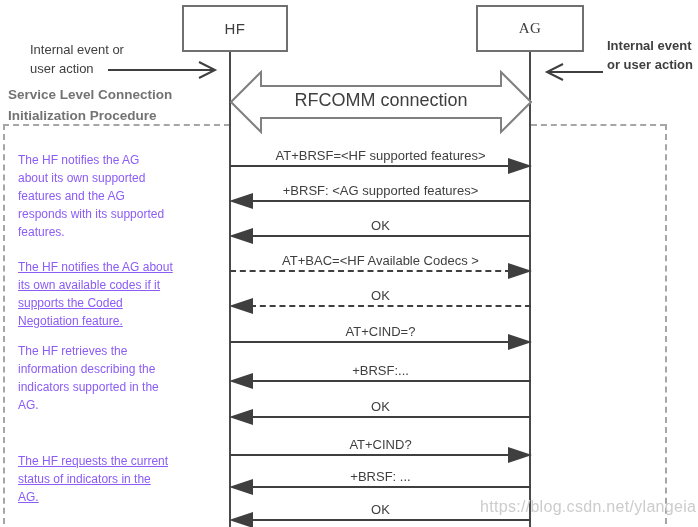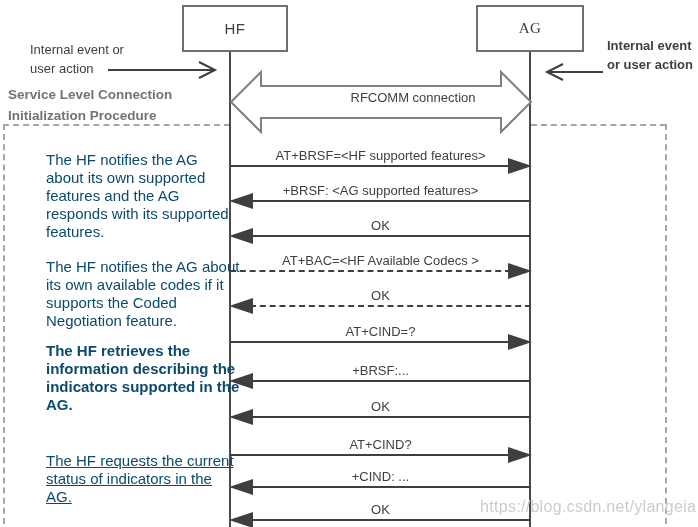--- a/index.html
+++ b/index.html
@@ -39,21 +39,21 @@
     line-height:21px; white-space:pre; color:#737373;
   }
   .trigger-arrow { position:absolute; z-index:3; }
   #hf-trigger-arrow { left:105px; top:60px; }
   #ag-trigger-arrow { left:543px; top:62px; }
 
   
   #rfcomm-arrow { position:absolute; left:230px; top:70px; z-index:3; }
   #rfcomm-label {
     position:absolute; left:230px; top:90px; width:302px; text-align:center;
-    font-size:13px; color:#3f3f3f; z-index:4;margin-left:32px;
+    font-size:18px; color:#3f3f3f; z-index:4;
   }
 
   
   .msg { position:absolute; left:230px; width:301px; height:0; z-index:4; }
   .msg-label {
     position:absolute; left:0; right:0; bottom:4px; text-align:center;
     font-size:13px; color:#3f3f3f; white-space:nowrap;
   }
   .msg-line { position:absolute; top:-2px; height:0; border-top:2px solid #3f3f3f; }
   .msg.right .msg-line { left:0; right:20px; }
@@ -61,22 +61,22 @@
   .msg.dashed .msg-line { border-top-style:dashed; }
   .msg-head {
     position:absolute; top:-9px; width:0; height:0;
     border-top:8px solid transparent; border-bottom:8px solid transparent;
   }
   .msg.right .msg-head { right:-1px; border-left:24px solid #3f3f3f; }
   .msg.left  .msg-head { left:-1px;  border-right:24px solid #3f3f3f; }
 
   
   .side-note {
-    position:absolute; left:46px; font-size:15px; line-height:18px;
-    color:#0c4a6e; white-space:pre; z-index:2;
+    position:absolute; left:18px; font-size:12px; line-height:18px;
+    color:#8b5cf6; white-space:pre; z-index:2;
   }
 
   
   #watermark {
     position:absolute; left:480px; top:498px; font-size:16px;
     color:#cccccc; z-index:10; letter-spacing:0.3px;
   }
 </style>
 </head>
 <body>
@@ -160,42 +160,42 @@
         <div class="msg-label">OK</div>
         <div class="msg-line"></div>
         <div class="msg-head"></div>
       </div>
       <div class="msg right solid" style="top: 456px;">
         <div class="msg-label">AT+CIND?</div>
         <div class="msg-line"></div>
         <div class="msg-head"></div>
       </div>
       <div class="msg left solid" style="top: 488px;">
-        <div class="msg-label">+CIND: ...</div>
+        <div class="msg-label">+BRSF: ...</div>
         <div class="msg-line"></div>
         <div class="msg-head"></div>
       </div>
       <div class="msg left solid" style="top: 521px;">
         <div class="msg-label">OK</div>
         <div class="msg-line"></div>
         <div class="msg-head"></div>
       </div>
     </div>
 
   <div id="notes-layer">
       <div class="side-note" style="top: 151px;">The HF notifies the AG
 about its own supported
 features and the AG
 responds with its supported
 features.</div>
-      <div class="side-note" style="top: 258px;">The HF notifies the AG about
+      <div class="side-note" style="top: 258px; text-decoration: underline;">The HF notifies the AG about
 its own available codes if it
 supports the Coded
 Negotiation feature.</div>
-      <div class="side-note" style="top: 342px; font-weight: bold;">The HF retrieves the
+      <div class="side-note" style="top: 342px;">The HF retrieves the
 information describing the
 indicators supported in the
 AG.</div>
       <div class="side-note" style="top: 452px; text-decoration: underline;">The HF requests the current
 status of indicators in the
 AG.</div>
     </div>
 
   <div id="watermark">https://blog.csdn.net/ylangeia</div>
 

